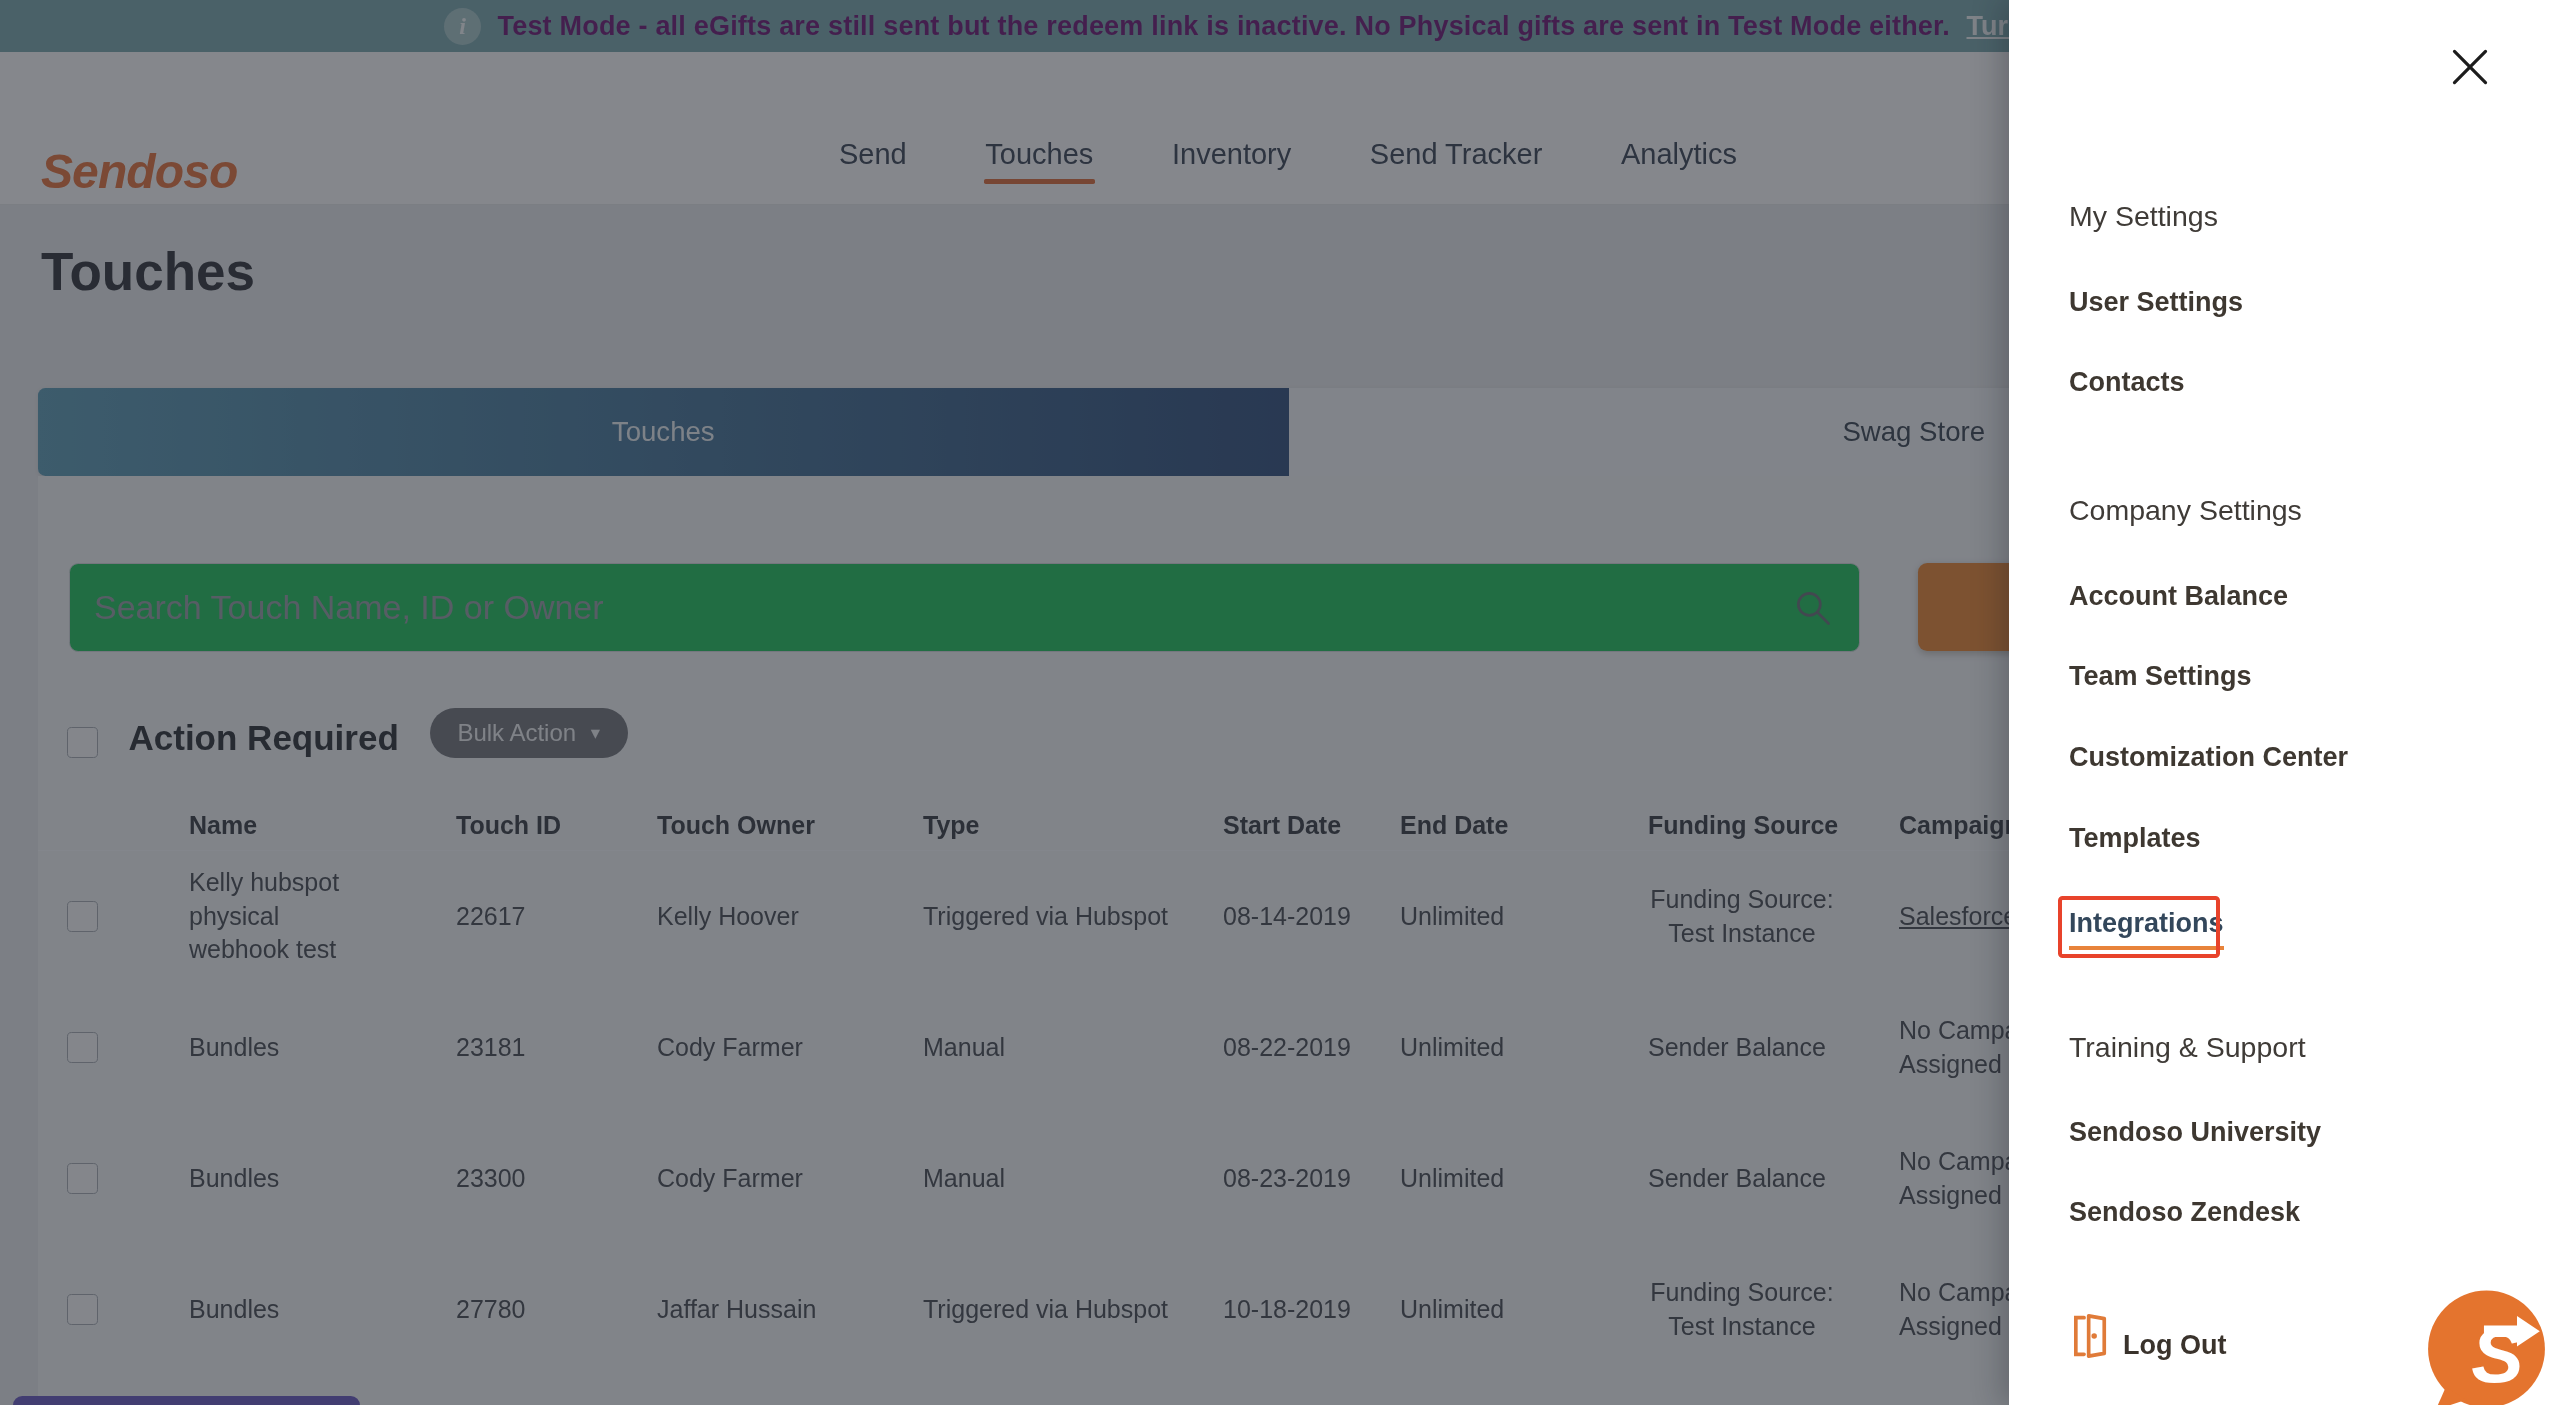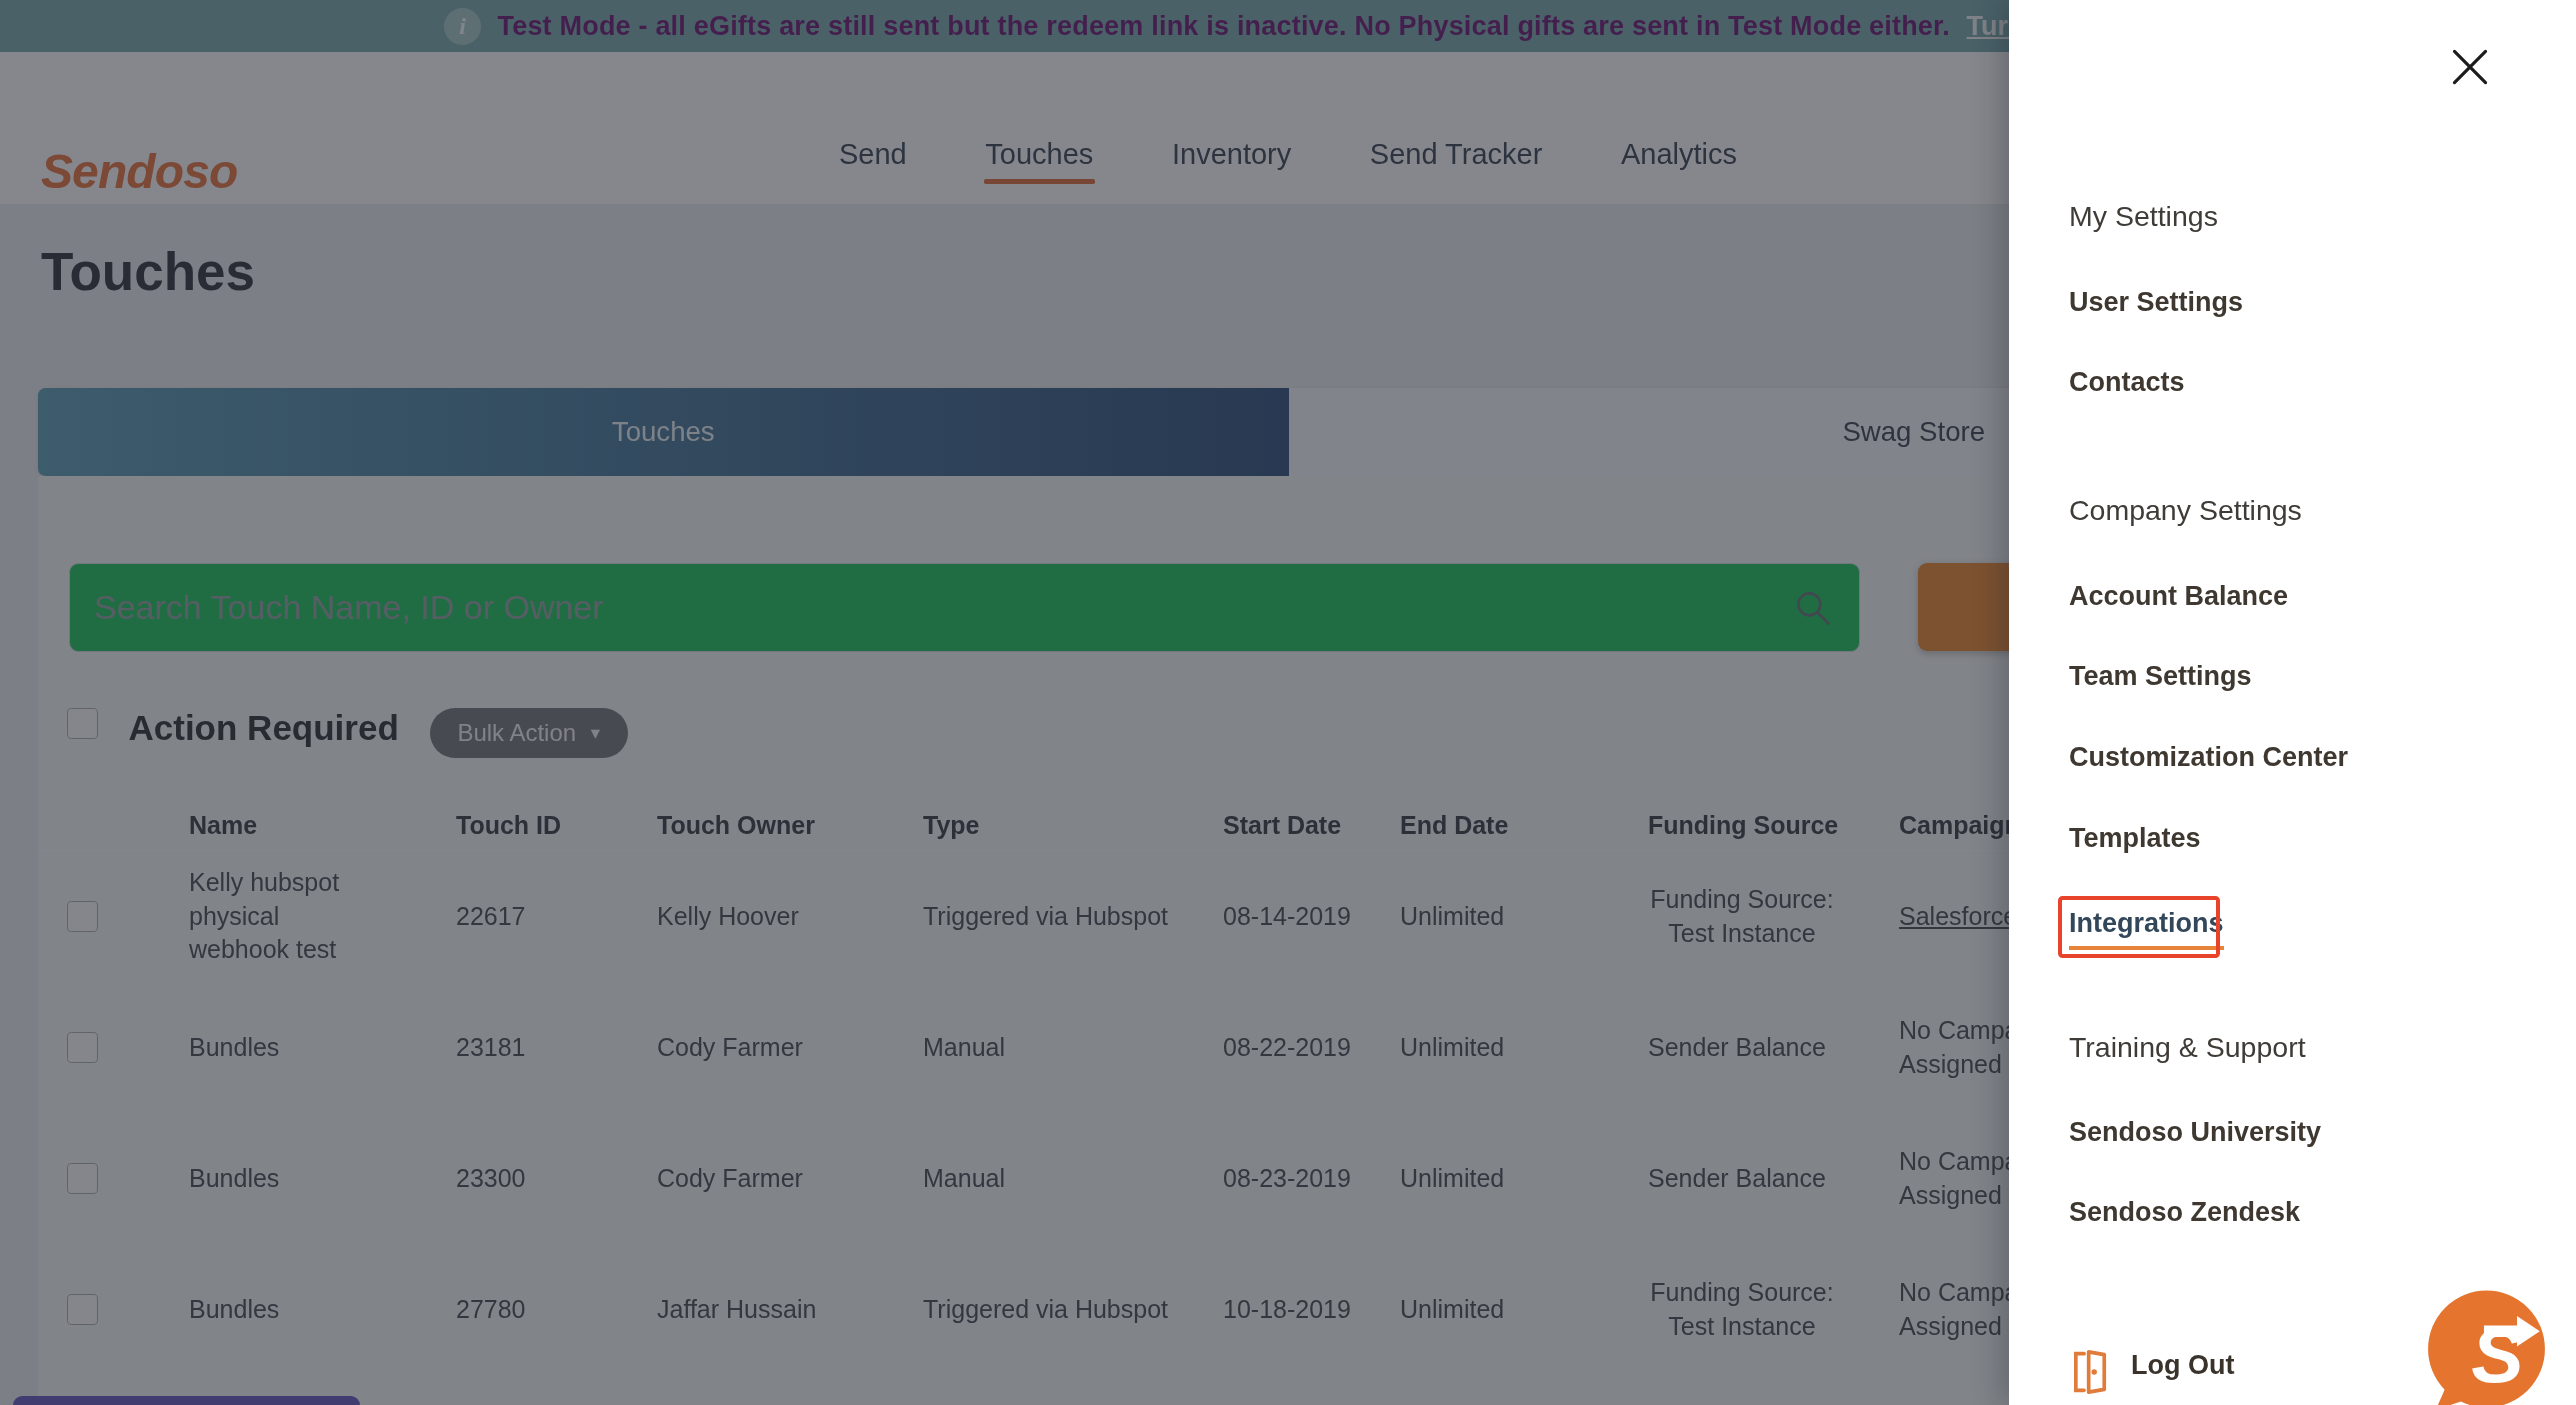--- a/index.html
+++ b/index.html
@@ -64,21 +64,21 @@
   .search-input{
     width:100%;height:100%;border:0.9px solid #d9dcdf;border-radius:9.2px;background:#22c55e;
     font-family:"Liberation Sans",sans-serif;font-size:34px;color:#3c4248;padding:0 83px 0 24px;outline:none;
   }
   .search-input::placeholder{color:#9aa2a8;}
   .search-icon{position:absolute;right:26px;top:24px;}
   .primary-btn{
     position:absolute;left:1880px;top:87px;width:184px;height:88px;border:none;border-radius:9.2px;
     background:#ed8936;cursor:pointer;box-shadow:0 2.8px 7.3px rgba(60,40,10,0.25);
   }
-  .action-row{position:absolute;left:28.5px;top:232px;display:flex;align-items:flex-start;gap:31px;}
+  .action-row{position:absolute;left:28.5px;top:232px;display:flex;align-items:flex-end;gap:31px;}
   .checkbox{
     width:31px;height:31px;border:1.8px solid #aab0b5;border-radius:4.6px;background:rgba(255,255,255,0.65);
     cursor:pointer;flex:0 0 auto;
   }
   .action-label{font-size:35px;font-weight:bold;color:#2f3338;}
   .bulk-pill{
     background:#75787d;color:#f2f3f4;border:none;border-radius:26px;height:50px;padding:0 27.6px;
     font-family:"Liberation Sans",sans-serif;font-size:24px;display:flex;align-items:center;gap:14.7px;cursor:pointer;
   }
   .bulk-caret{font-size:18.4px;}
@@ -120,21 +120,21 @@
     position:absolute;left:60px;font-size:27px;font-weight:bold;color:#3e3831;white-space:nowrap;cursor:pointer;
   }
   .integrations-text{
     color:#33475b;border-bottom:4.6px solid #e8833a;padding-bottom:7.3px;display:inline-block;
   }
   .annotation-box{
     position:absolute;left:49px;top:896px;width:162px;height:62px;
     border:4.6px solid #e8432b;border-radius:4.6px;z-index:65;pointer-events:none;
   }
   .logout-row{
-    position:absolute;left:62px;top:1314px;display:flex;align-items:flex-start;gap:21px;cursor:pointer;margin-top:36px;
+    position:absolute;left:62px;top:1314px;display:flex;align-items:flex-end;gap:13px;cursor:pointer;
   }
   .logout-label{font-size:27px;font-weight:bold;color:#3a332c;}
   
   .chat-bubble{position:absolute;left:2423px;top:1288px;z-index:70;cursor:pointer;}
 </style>
 </head>
 <body>
 
 <div class="viewport">
 

